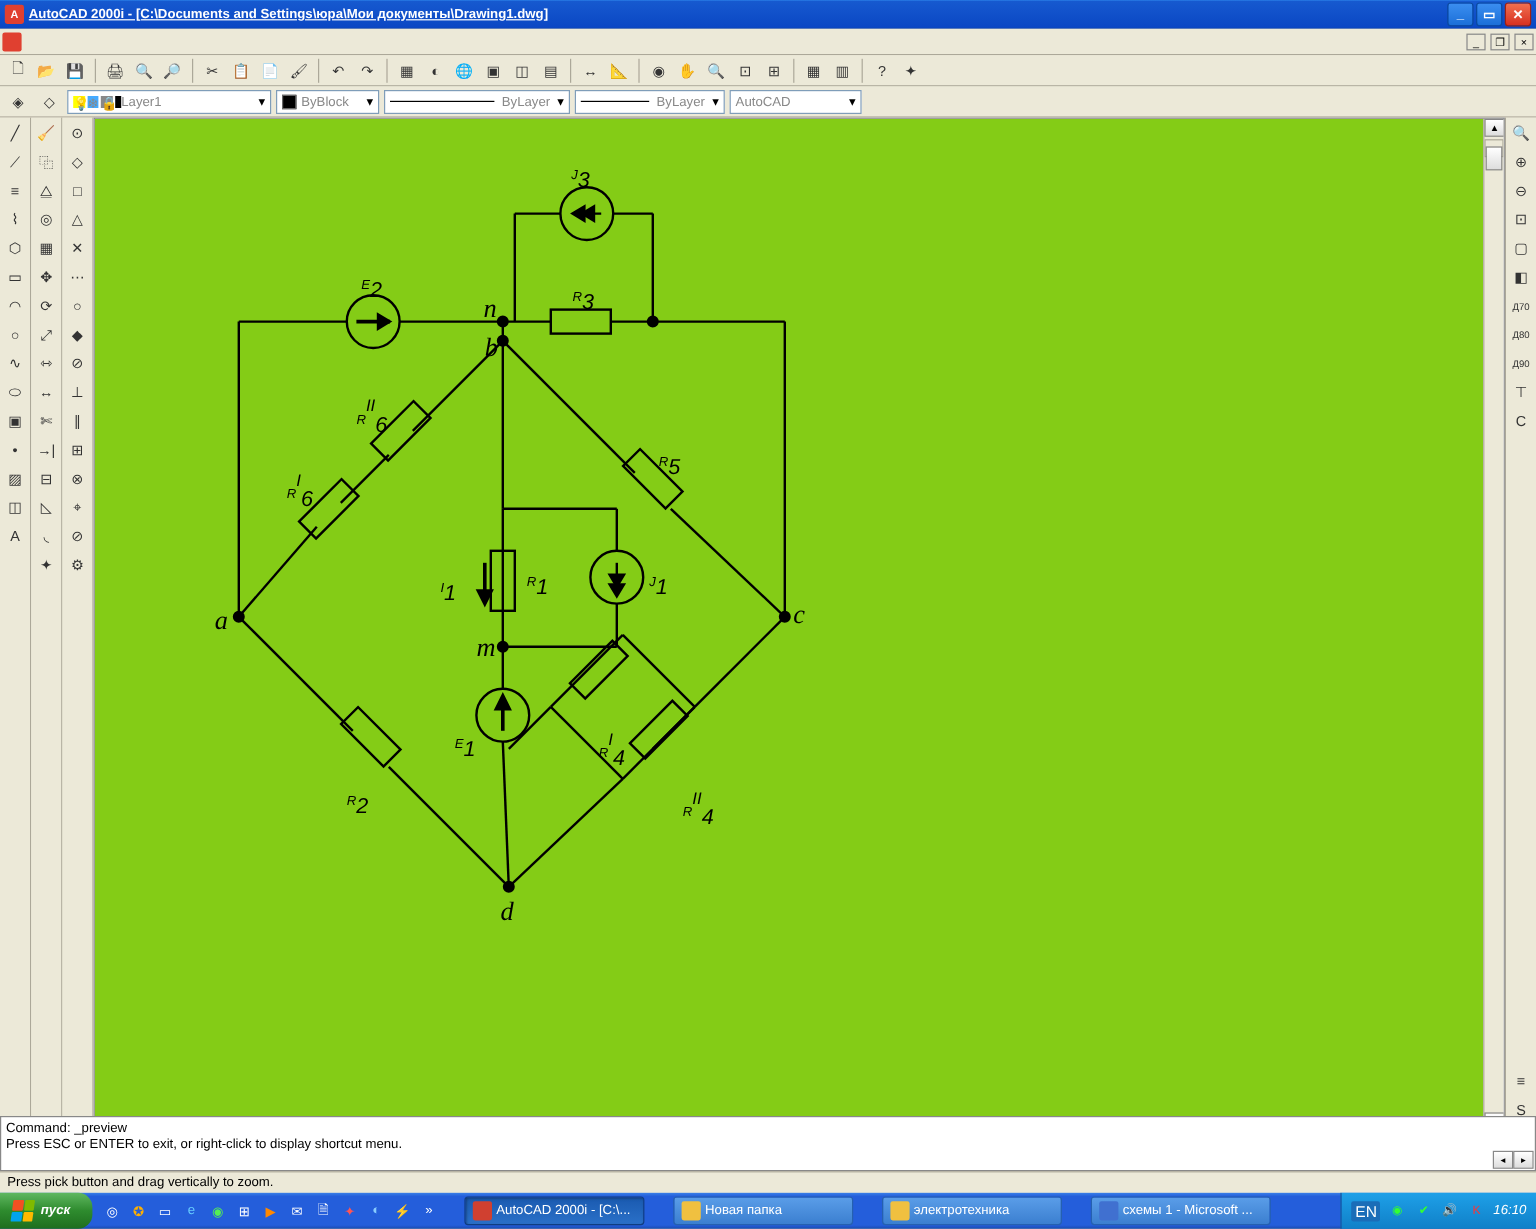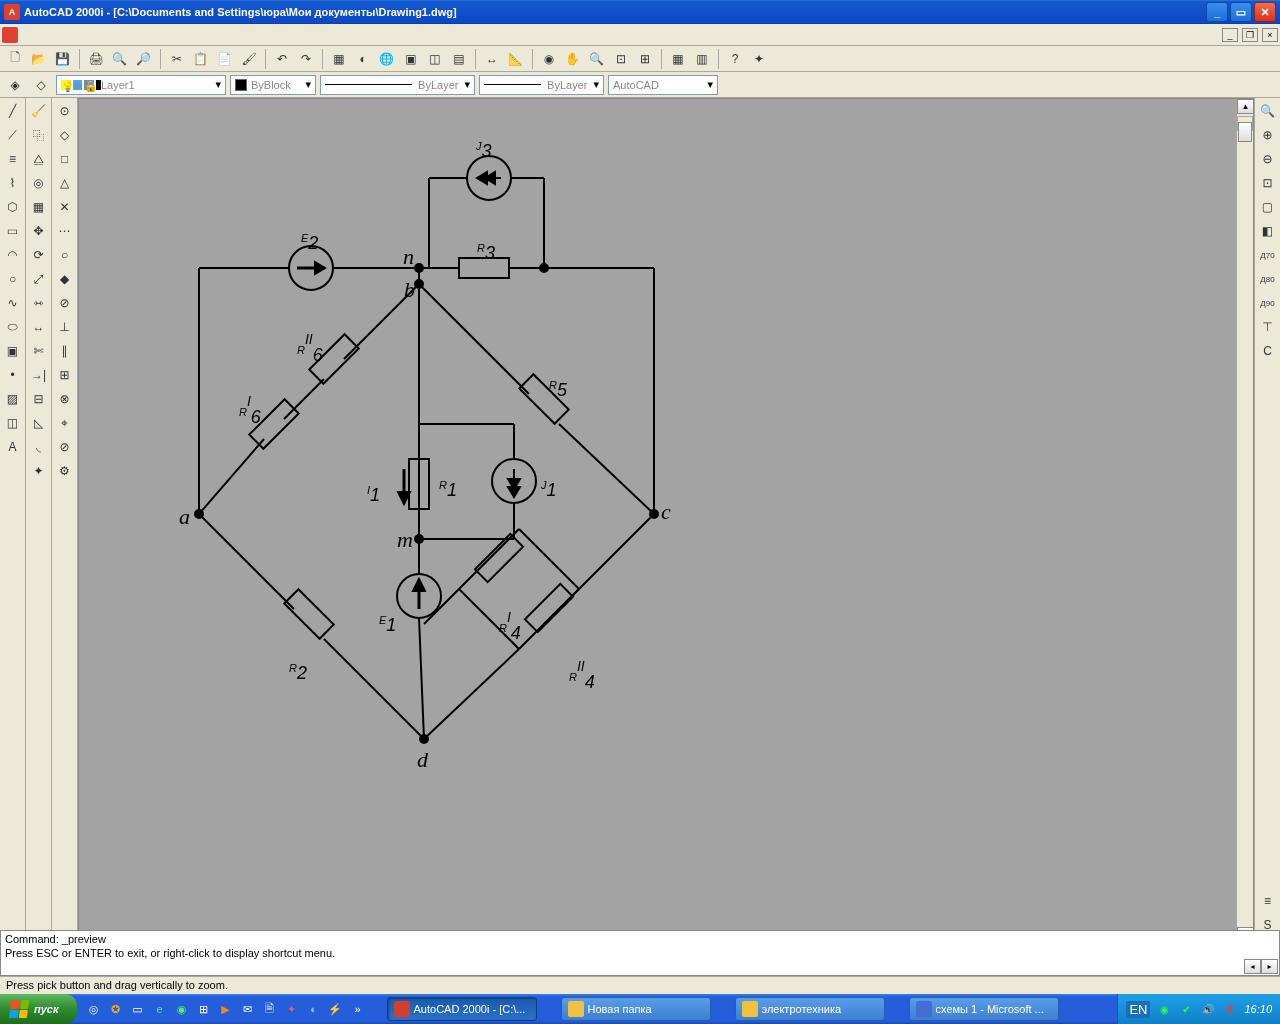--- a/index.html
+++ b/index.html
@@ -1,21 +1,21 @@
 <!DOCTYPE html>
 <html><head>
 <meta charset="utf-8">
 <style>
 * { margin: 0; padding: 0; box-sizing: border-box; font-family: "Tahoma", sans-serif; font-size: 11px; }
 body { background: #ece9d8; width: 1280px; height: 1024px; overflow: hidden; user-select: none; }
 
 
 .titlebar { height: 24px; background: linear-gradient(to bottom, #2a80e8 0%, #1659cf 5%, #0b47c4 95%, #083aa3 100%); color: #fff; display: flex; align-items: center; padding: 0 4px; font-weight: bold; }
 .titlebar .app-icon { width: 16px; height: 16px; background: #e04030; margin-right: 4px; border-radius: 2px; display:flex;align-items:center;justify-content:center;color:#fff;font-size:9px;font-weight:bold;}
-.titlebar .title { flex: 1; }
+.titlebar .title { flex: 1; text-decoration: underline; }
 .titlebar .winbtn { width: 22px; height: 20px; margin-left: 2px; border-radius: 3px; display: flex; align-items: center; justify-content: center; color: #fff; font-weight: bold; cursor: pointer; }
 .winbtn.min, .winbtn.max { background: linear-gradient(#3b8ef0,#1b6fd8); border:1px solid #0b4aa0;}
 .winbtn.close { background: linear-gradient(#f07050,#d83020); border:1px solid #a02010;}
 
 
 .subhdr { height: 22px; background: #ece9d8; display: flex; align-items: center; border-bottom: 1px solid #aca899; }
 .subhdr .doc-icon { width:16px; height:16px; background:#e04030; margin:0 6px 0 2px; border-radius:2px;}
 .menubar { display: flex; gap: 2px; }
 .menubar .mi { padding: 2px 6px; cursor: pointer; }
 .subhdr .spacer { flex:1; }
@@ -31,21 +31,21 @@
 .combo .lyrsw { width:40px;height:14px;display:flex;align-items:center;gap:2px;}
 .combo .lyrsw span{width:10px;height:10px;}
 .combo .dd { margin-left:auto; color:#000; padding-left:6px;}
 .combo.line { justify-content:center; }
 
 
 .main { position: absolute; top: 98px; left: 0; right: 0; bottom: 64px; display: flex; }
 .vtb { width: 26px; background: #ece9d8; border-right: 1px solid #aca899; display: flex; flex-direction: column; align-items:center; padding-top:2px; gap:2px;}
 .vtb .tbtn { width:22px; height:22px;}
 .canvas-wrap { flex: 1; background: #fff; position: relative; overflow: hidden; border:1px solid #888;}
-.canvas { position:absolute; left:0; top:0; right:17px; bottom:17px; background:#a3a3a3; overflow:hidden;}
+.canvas { position:absolute; left:0; top:0; right:17px; bottom:17px; background:#84cc16; overflow:hidden;}
 .hscroll { position:absolute; left:0; right:17px; bottom:0; height:17px; background:#ece9d8; border-top:1px solid #aca899; display:flex; align-items:center;}
 .vscroll { position:absolute; right:0; top:0; bottom:17px; width:17px; background:#ece9d8; border-left:1px solid #aca899;}
 .sbtn { width:17px;height:15px;background:linear-gradient(#fff,#ddd);border:1px solid #888;font-size:8px;text-align:center;line-height:13px;cursor:pointer;}
 .tabbtn { height:15px;padding:0 8px;background:#ece9d8;border:1px solid #888;border-bottom:none;font-size:10px;cursor:pointer;display:flex;align-items:center;}
 .tabbtn.active{background:#fff;font-weight:bold;}
 .strack { flex:1; background:#ece9d8; border:1px solid #aca899; height:15px; margin:0 0; position:relative;}
 .strack.v { position:absolute; top:17px; bottom:17px; left:0; right:0; }
 .sthumb { position:absolute; background:linear-gradient(#fff,#ddd); border:1px solid #888;}
 
 .rvtb { width: 26px; background: #ece9d8; border-left: 1px solid #aca899; display:flex;flex-direction:column;align-items:center;padding-top:2px;gap:2px;}

